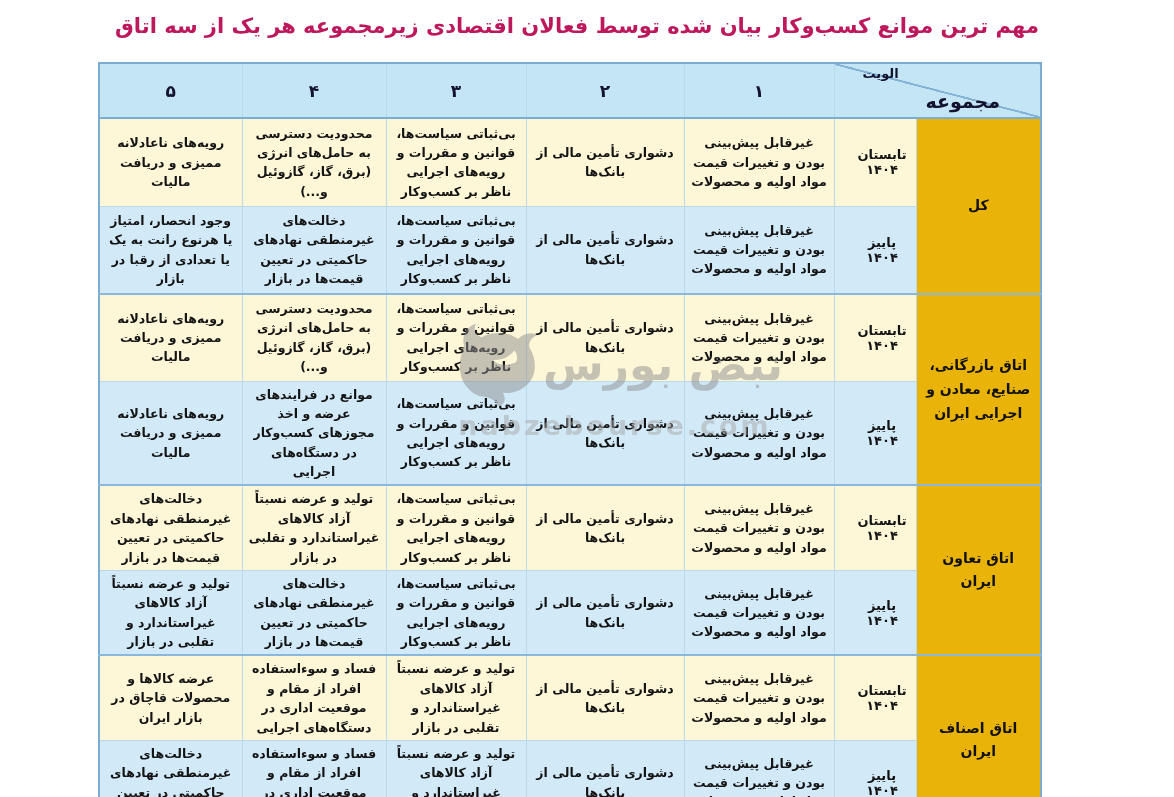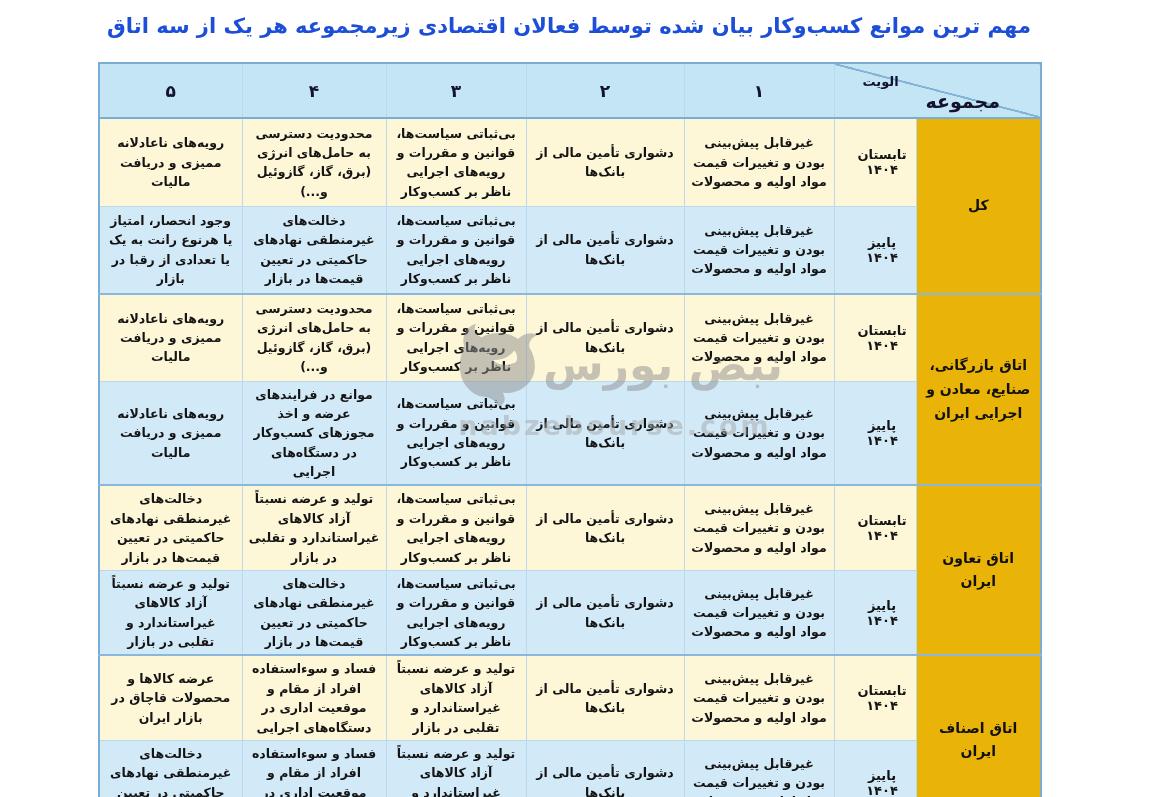--- a/index.html
+++ b/index.html
@@ -1,37 +1,37 @@
 <!DOCTYPE html>
 <html lang="fa"><head>
 <meta charset="utf-8">
 <style>
   html,body{margin:0;padding:0;background:#ffffff;width:1174px;height:797px;overflow:hidden;
     font-family:"DejaVu Sans","Liberation Sans",sans-serif;}
   .page{position:relative;width:1174px;height:797px;background:#ffffff;}
-  .title{position:absolute;top:14px;left:98px;width:942px;text-align:center;
-    font-size:21px;font-weight:bold;color:#1d4ed8;direction:rtl;}
+  .title{position:absolute;top:14px;left:106px;width:942px;text-align:center;
+    font-size:21px;font-weight:bold;color:#be185d;direction:rtl;}
   .tbl-wrap{position:absolute;top:62px;left:98px;width:942px;}
   table{border-collapse:collapse;table-layout:fixed;width:942px;direction:rtl;
     border:2px solid #79add4;}
   th,td{border:1px solid #bcd9ec;text-align:center;vertical-align:middle;
     padding:3px 6px;color:#141414;font-weight:bold;word-wrap:break-word;}
   thead th{background:#c3e5f4;border-bottom:2px solid #79add4;font-size:17px;color:#13132e;}
   td.cell{font-size:12.5px;line-height:1.55;}
   tr.summer td.cell, tr.summer td.period{background:#fdf7d8;}
   tr.autumn td.cell, tr.autumn td.period{background:#d2eaf8;}
   td.period{font-size:13px;padding-left:20px;}
   td.group-cell{background:#eab308;font-size:14px;line-height:1.7;color:#111;}
   tr.group-start td{border-top:2px solid #8ab8dc;}
   tr.autumn td{border-top:1px dotted #ecf6fc;}
   th.corner{position:relative;padding:0;
     background-image:linear-gradient(to right top,
       rgba(0,0,0,0) calc(50% - 1px), #85b3d8 calc(50% - 1px),
       #85b3d8 calc(50% + 1px), rgba(0,0,0,0) calc(50% + 1px));}
-  th.corner .lbl-top{position:absolute;top:10px;left:28px;font-size:13px;color:#13132e;}
+  th.corner .lbl-top{position:absolute;top:2px;left:28px;font-size:13px;color:#13132e;}
   th.corner .lbl-bottom{position:absolute;bottom:5px;right:40px;font-size:19px;color:#13132e;}
   .watermark{position:absolute;top:318px;left:420px;width:390px;height:160px;
     opacity:0.5;pointer-events:none;direction:rtl;text-align:center;z-index:5;}
   .wm-row{display:flex;align-items:center;justify-content:center;}
   .wm-fa{font-size:44px;font-weight:bold;color:#8f8f8f;letter-spacing:1px;}
   .wm-en{font-size:27px;font-weight:bold;color:#a8a8a8;letter-spacing:3px;direction:ltr;margin-top:0;}
   .wm-logo{width:96px;height:92px;flex:0 0 auto;}
 </style>
 </head>
 <body>

